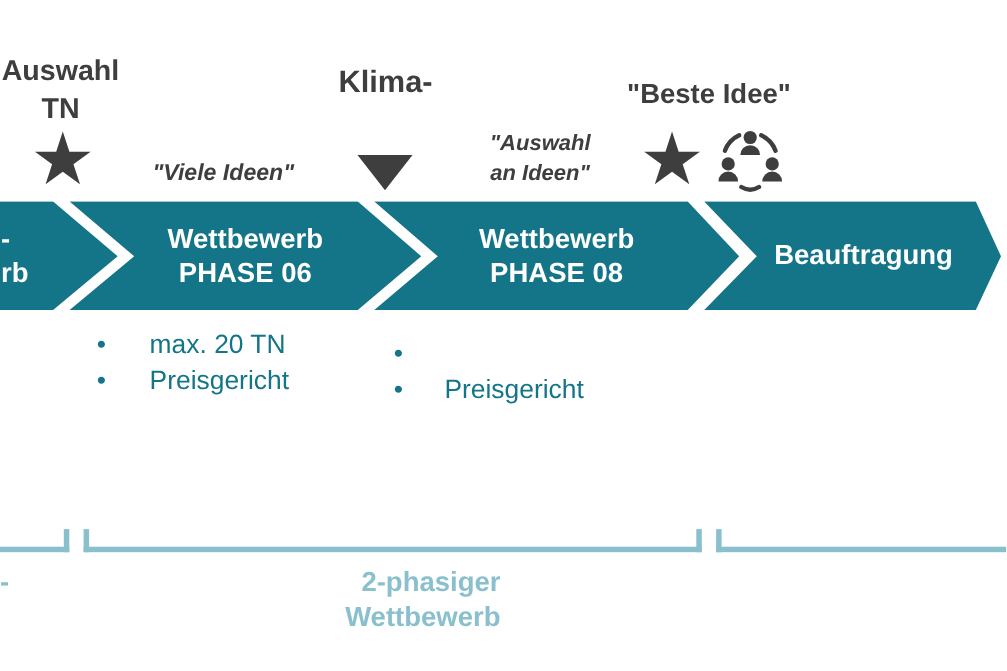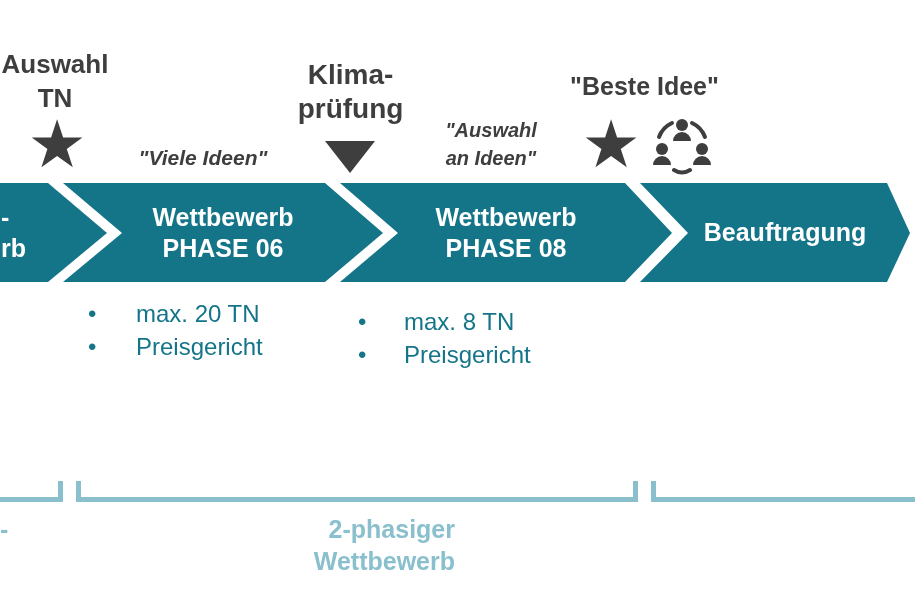--- a/index.html
+++ b/index.html
@@ -68,21 +68,20 @@
   <div class="ann ann-auswahl-tn">
     <div>Auswahl</div>
     <div>TN</div>
   </div>
   <span class="star star-1">★</span>
 
   <div class="quote quote-viele">"Viele Ideen"</div>
 
   <div class="ann ann-klima">
     <div>Klima-</div>
-    <div>prüfung</div>
   </div>
   <div class="tri-down"></div>
 
   <div class="quote quote-auswahl">
     <div>"Auswahl</div>
     <div>an Ideen"</div>
   </div>
 
   <div class="ann ann-beste">"Beste Idee"</div>
   <span class="star star-2">★</span>
@@ -135,21 +134,20 @@
       <span>max. 20 TN</span>
     </div>
     <div class="row">
       <span class="dot">•</span>
       <span>Preisgericht</span>
     </div>
   </div>
   <div class="details details-2">
     <div class="row">
       <span class="dot">•</span>
-      <span>max. 8 TN</span>
     </div>
     <div class="row">
       <span class="dot">•</span>
       <span>Preisgericht</span>
     </div>
   </div>
 
   <div class="bracket bracket-left"></div>
   <div class="bracket bracket-mid"></div>
   <div class="bracket bracket-right"></div>

